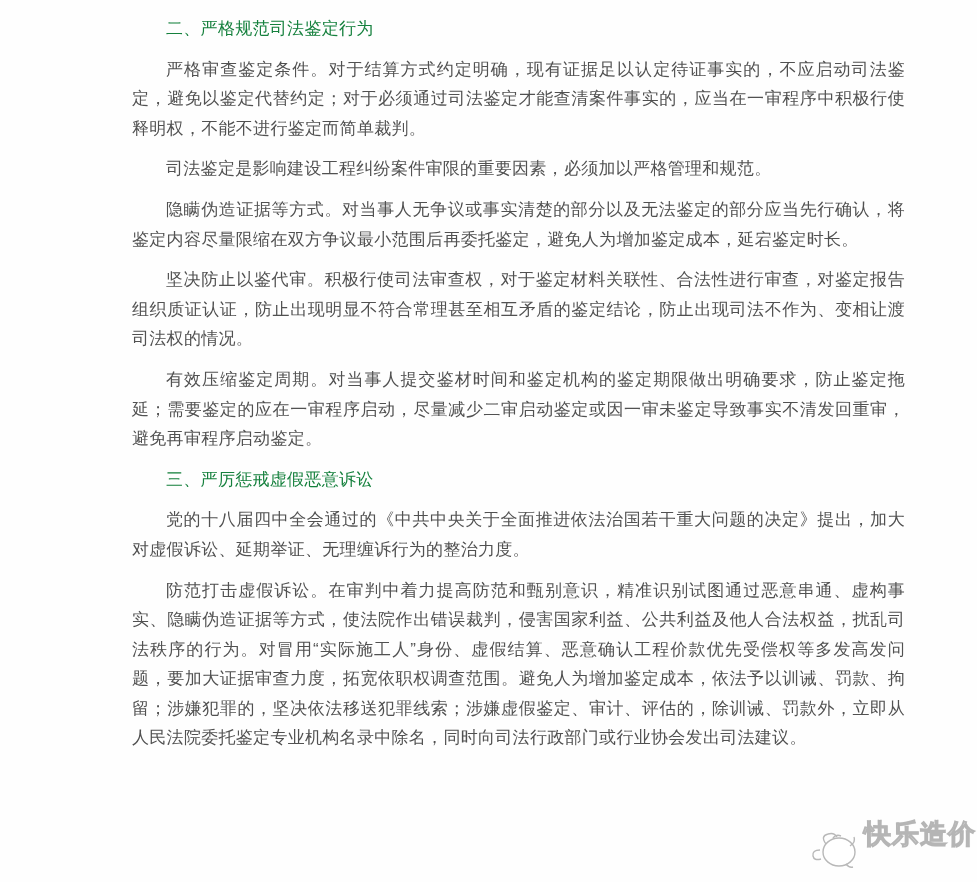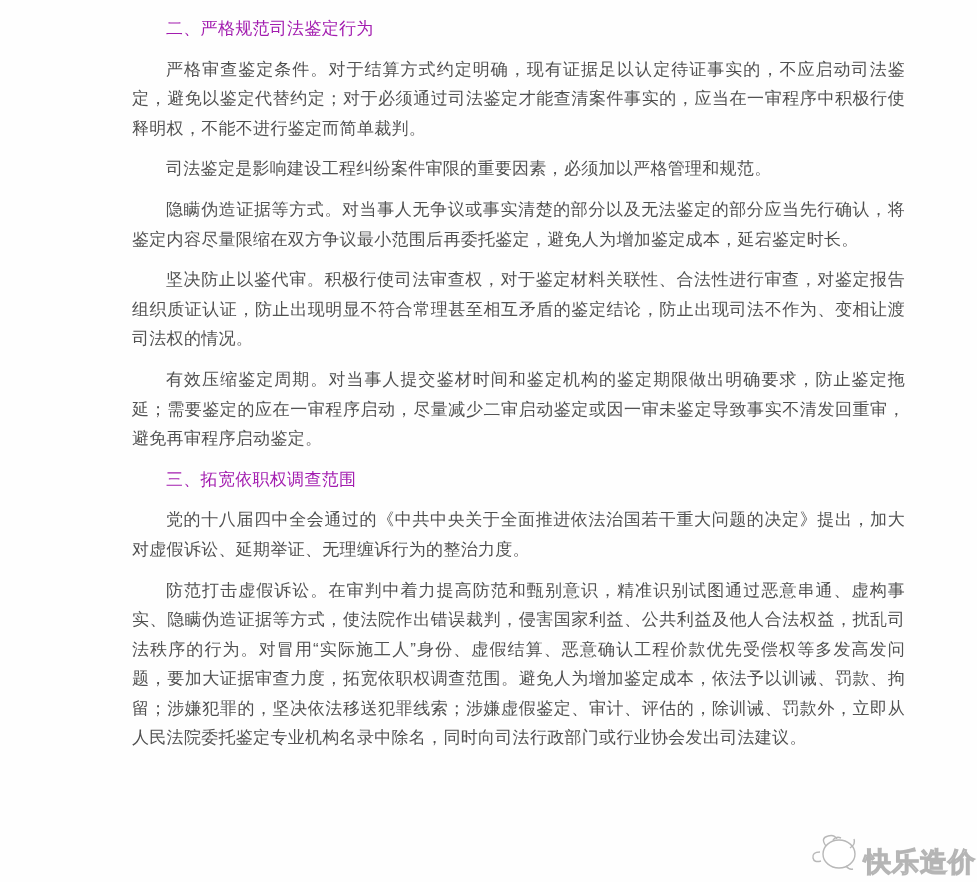--- a/index.html
+++ b/index.html
@@ -30,30 +30,30 @@
     line-height: 29.6px;
     text-align: justify;
     letter-spacing: 0.3px;
   }
   .article p {
     margin: 11px 0;
     text-indent: 2em;
     word-break: break-all;
   }
   .article p.heading {
-    color: #a21caf;
+    color: #15803d;
   }
   .watermark {
     position: absolute;
     left: 806px;
     top: 816px;
     width: 170px;
     height: 64px;
     display: flex;
-    align-items: flex-end;
+    align-items: flex-start;
     z-index: 5;
     pointer-events: none;
   }
   .watermark .mascot {
     width: 62px;
     height: 62px;
     flex: 0 0 auto;
     margin-right: -4px;
   }
   .watermark .wm-text {
@@ -71,21 +71,21 @@
 
 <div class="page">
 
   <div class="article">
     <p class="heading">二、严格规范司法鉴定行为</p>
     <p class="paragraph">严格审查鉴定条件。对于结算方式约定明确，现有证据足以认定待证事实的，不应启动司法鉴定，避免以鉴定代替约定；对于必须通过司法鉴定才能查清案件事实的，应当在一审程序中积极行使释明权，不能不进行鉴定而简单裁判。</p>
     <p class="paragraph">司法鉴定是影响建设工程纠纷案件审限的重要因素，必须加以严格管理和规范。</p>
     <p class="paragraph">隐瞒伪造证据等方式。对当事人无争议或事实清楚的部分以及无法鉴定的部分应当先行确认，将鉴定内容尽量限缩在双方争议最小范围后再委托鉴定，避免人为增加鉴定成本，延宕鉴定时长。</p>
     <p class="paragraph">坚决防止以鉴代审。积极行使司法审查权，对于鉴定材料关联性、合法性进行审查，对鉴定报告组织质证认证，防止出现明显不符合常理甚至相互矛盾的鉴定结论，防止出现司法不作为、变相让渡司法权的情况。</p>
     <p class="paragraph">有效压缩鉴定周期。对当事人提交鉴材时间和鉴定机构的鉴定期限做出明确要求，防止鉴定拖延；需要鉴定的应在一审程序启动，尽量减少二审启动鉴定或因一审未鉴定导致事实不清发回重审，避免再审程序启动鉴定。</p>
-    <p class="heading">三、拓宽依职权调查范围</p>
+    <p class="heading">三、严厉惩戒虚假恶意诉讼</p>
     <p class="paragraph">党的十八届四中全会通过的《中共中央关于全面推进依法治国若干重大问题的决定》提出，加大对虚假诉讼、延期举证、无理缠诉行为的整治力度。</p>
     <p class="paragraph">防范打击虚假诉讼。在审判中着力提高防范和甄别意识，精准识别试图通过恶意串通、虚构事实、隐瞒伪造证据等方式，使法院作出错误裁判，侵害国家利益、公共利益及他人合法权益，扰乱司法秩序的行为。对冒用“实际施工人”身份、虚假结算、恶意确认工程价款优先受偿权等多发高发问题，要加大证据审查力度，拓宽依职权调查范围。避免人为增加鉴定成本，依法予以训诫、罚款、拘留；涉嫌犯罪的，坚决依法移送犯罪线索；涉嫌虚假鉴定、审计、评估的，除训诫、罚款外，立即从人民法院委托鉴定专业机构名录中除名，同时向司法行政部门或行业协会发出司法建议。</p>
   </div>
 
   <div class="watermark">
     <svg class="mascot" viewBox="0 0 62 62" xmlns="http://www.w3.org/2000/svg">
       <g fill="rgba(255,255,255,0.65)" stroke="#b8b8b8" stroke-width="1.4">
         <ellipse cx="33" cy="36" rx="16" ry="14"></ellipse>
         <path d="M20 28 q-6 -8 2 -10 q6 -2 9 3" fill="none"></path>
         <path d="M44 30 q6 -4 4 -9" fill="none"></path>

